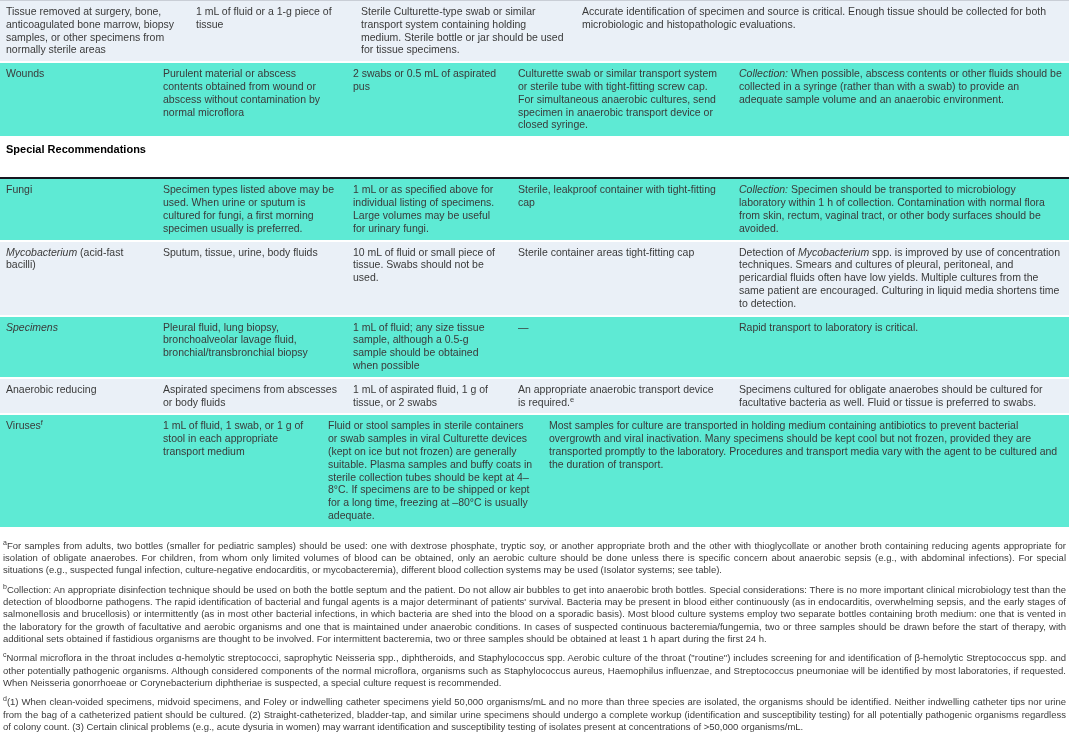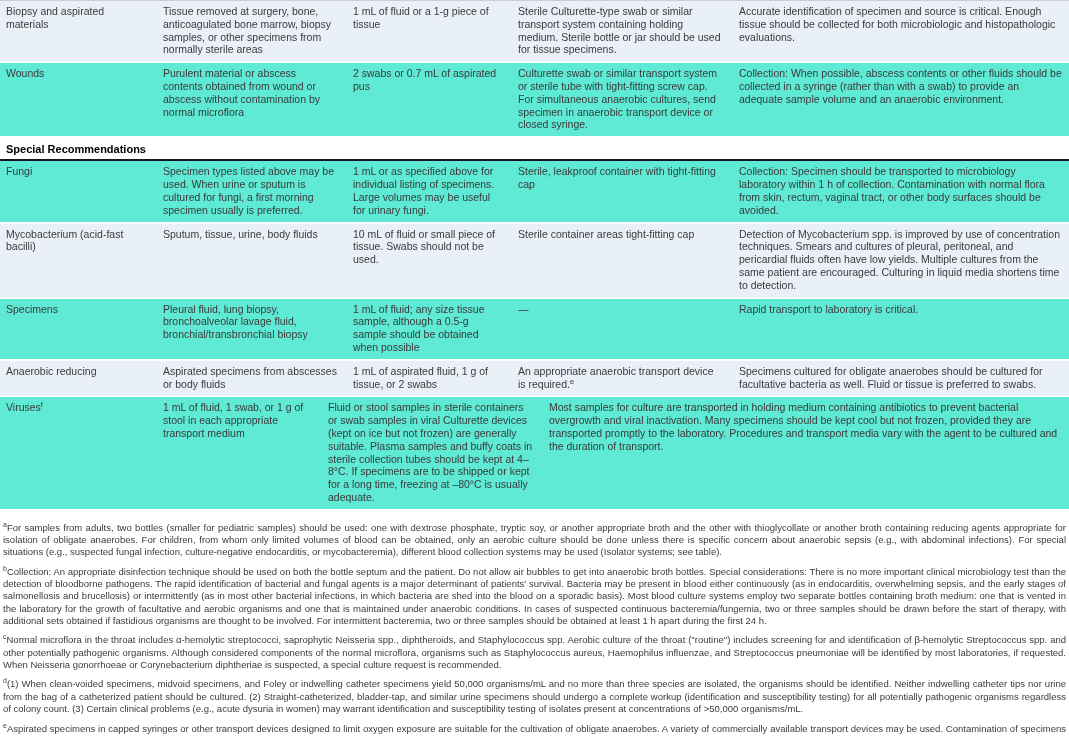--- a/index.html
+++ b/index.html
@@ -18,59 +18,58 @@
     font-size: 10.5px; line-height: 1.22;
     padding: 4px 10px 5px 6px;
   }
   .c1 { width: 157px; }
   .c2 { width: 190px; }
   .c3 { width: 165px; }
   .c4 { width: 221px; }
   .c5 { flex: 1; padding-right: 6px; }
   .row-pale { background: #eaf0f7; }
   .row-blue { background: #5eead4; }
-  .it { }
+  .it { font-style: italic; }
   sup { font-size: 7.5px; line-height: 0; }
 
   .section {
     background: #ffffff;
     font-weight: bold; color: #000000;
     font-size: 11px; line-height: 1.2;
-    padding: 5px 6px 3px 6px;
+    padding: 5px 6px 21px 6px;
     border-bottom: 2px solid #161620;
   }
 
   
   .footnotes { padding: 4px 3px 0 3px; }
   .fn {
     font-size: 9.5px; line-height: 1.3; color: #3b3b3b;
     text-align: justify;
     margin-top: 7px;
   }
   .fn sup { font-size: 7px; }
 </style>
 </head>
 <body>
 
 <div class="page">
 
   <div class="tbl">
 
     <div class="tr row-pale" style="min-height:57px">
-      <div class="td c1"><span class="it"></span><span>Biopsy and aspirated materials</span><sup></sup></div>
       <div class="td c2">Tissue removed at surgery, bone, anticoagulated bone marrow, biopsy samples, or other specimens from normally sterile areas</div>
       <div class="td c3">1 mL of fluid or a 1-g piece of tissue</div>
       <div class="td c4"><span>Sterile Culturette-type swab or similar transport system containing holding medium. Sterile bottle or jar should be used for tissue specimens.</span><sup></sup></div>
       <div class="td c5"><span class="it"></span><span></span><span class="it"></span><span>Accurate identification of specimen and source is critical. Enough tissue should be collected for both microbiologic and histopathologic evaluations.</span></div>
     </div>
 
     <div class="tr row-blue" style="min-height:75px">
       <div class="td c1"><span class="it"></span><span>Wounds</span><sup></sup></div>
       <div class="td c2">Purulent material or abscess contents obtained from wound or abscess without contamination by normal microflora</div>
-      <div class="td c3">2 swabs or 0.7 mL of aspirated pus</div>
+      <div class="td c3">2 swabs or 0.5 mL of aspirated pus</div>
       <div class="td c4"><span>Culturette swab or similar transport system or sterile tube with tight-fitting screw cap. For simultaneous anaerobic cultures, send specimen in anaerobic transport device or closed syringe.</span><sup></sup></div>
       <div class="td c5"><span class="it">Collection:</span><span></span><span class="it"></span><span> When possible, abscess contents or other fluids should be collected in a syringe (rather than with a swab) to provide an adequate sample volume and an anaerobic environment.</span></div>
     </div>
 
     <div class="section">Special Recommendations</div>
 
     <div class="tr row-blue" style="min-height:55px">
       <div class="td c1"><span class="it"></span><span>Fungi</span><sup></sup></div>
       <div class="td c2">Specimen types listed above may be used. When urine or sputum is cultured for fungi, a first morning specimen usually is preferred.</div>
       <div class="td c3">1 mL or as specified above for individual listing of specimens. Large volumes may be useful for urinary fungi.</div>

